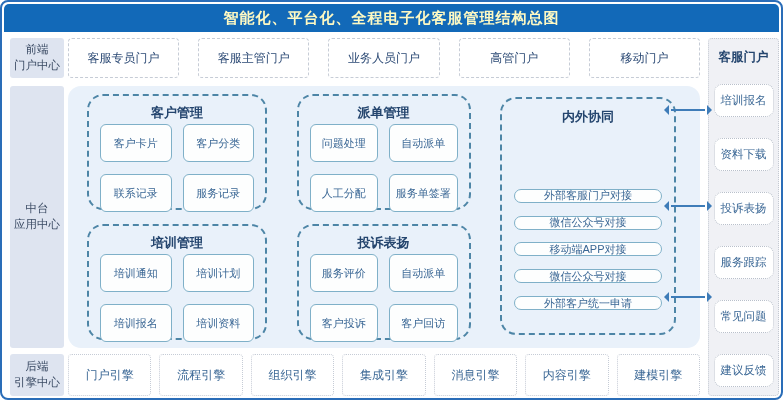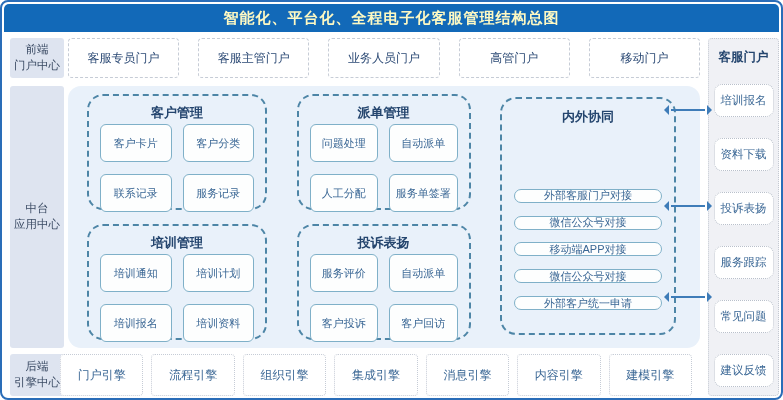--- a/index.html
+++ b/index.html
@@ -78,21 +78,21 @@
   .group-card-tall {
     height:238px;
     border:2px dashed #4d85a6; border-radius:16px;
     padding:8px 12px 10px;
     display:flex; flex-direction:column;gap:48px;
   }
   .group-col { flex:1; display:flex; flex-direction:column; justify-content:space-evenly; }
   .group-col .leaf-box { height:14px; border-radius:8px;text-align:right; }
 
   .engine-row {
-    position:absolute; left:58px; top:352px; width:632px; height:42px;
+    position:absolute; left:66px; top:352px; width:632px; height:42px;
     display:flex; gap:8px;
   }
   .engine-box {
     flex:1; background:#ffffff;
     border:1px dotted #c6ccd6; border-radius:4px;
     display:flex; align-items:center; justify-content:center;
     color:#3a6795; font-size:12px;
   }
 
   .right-rail {

